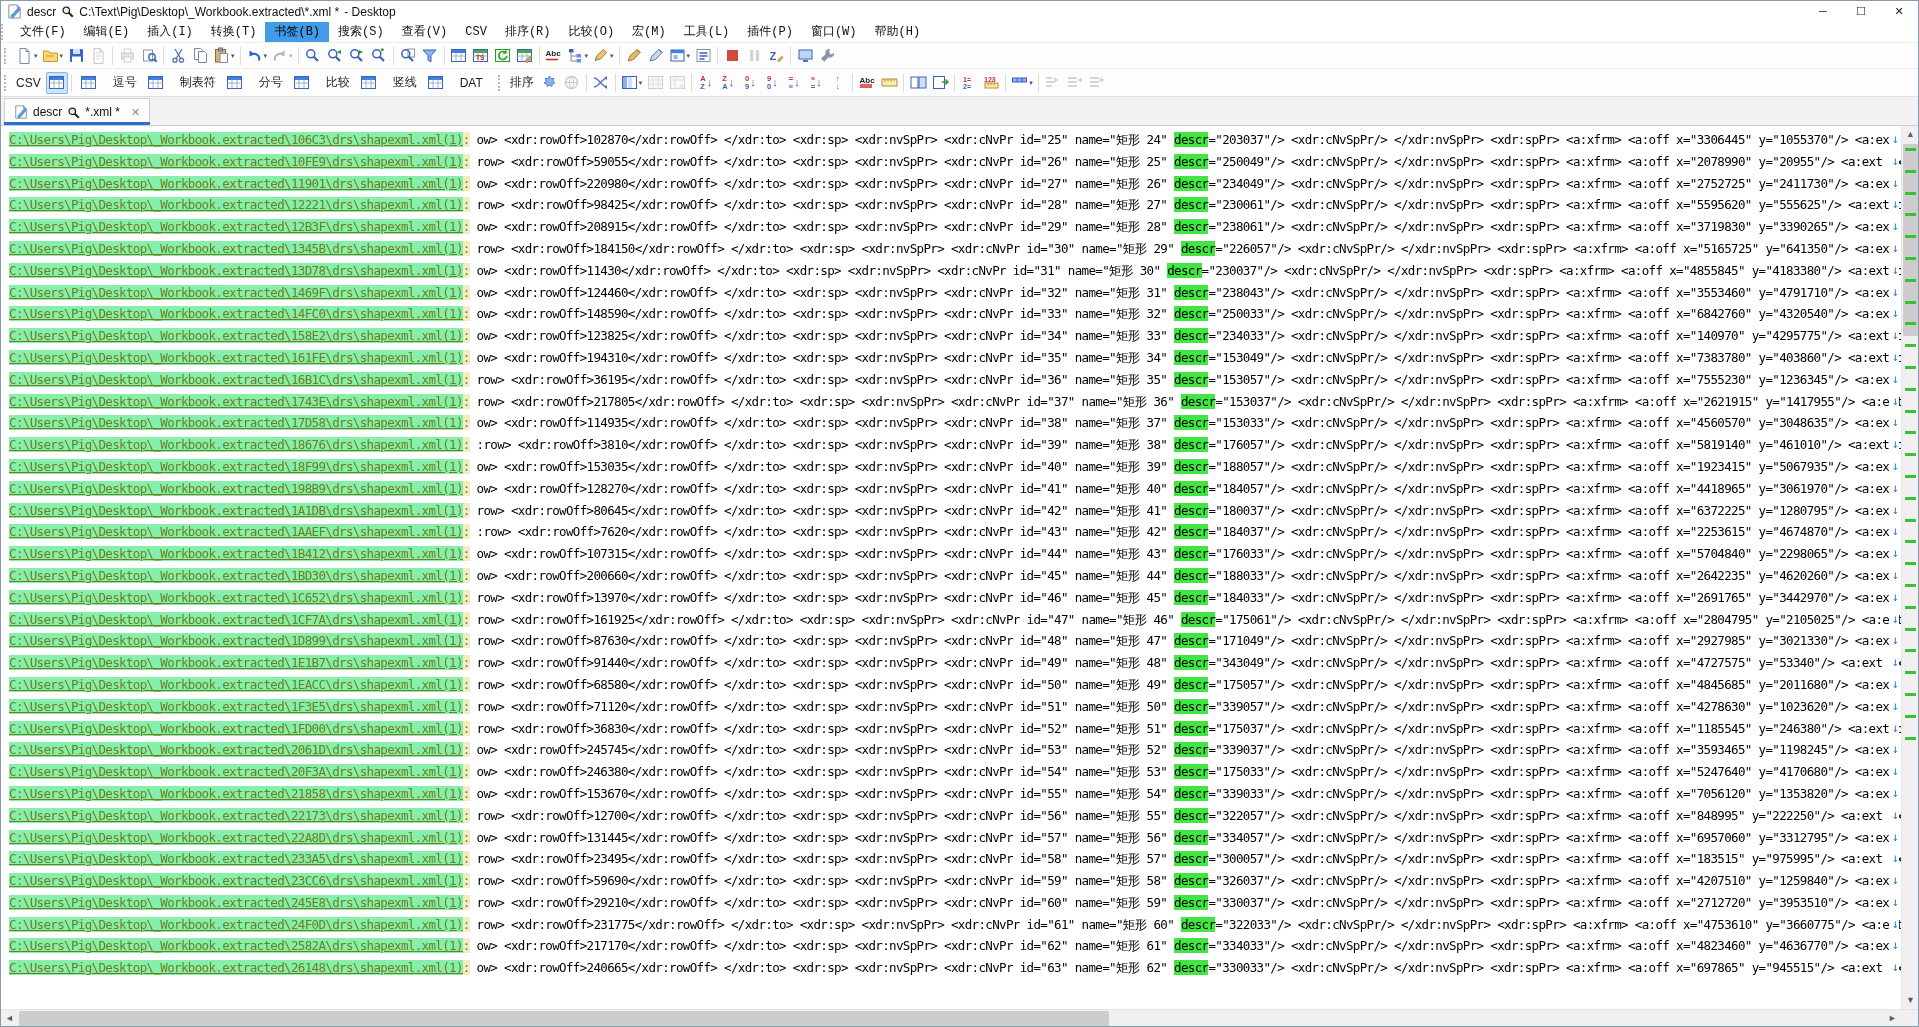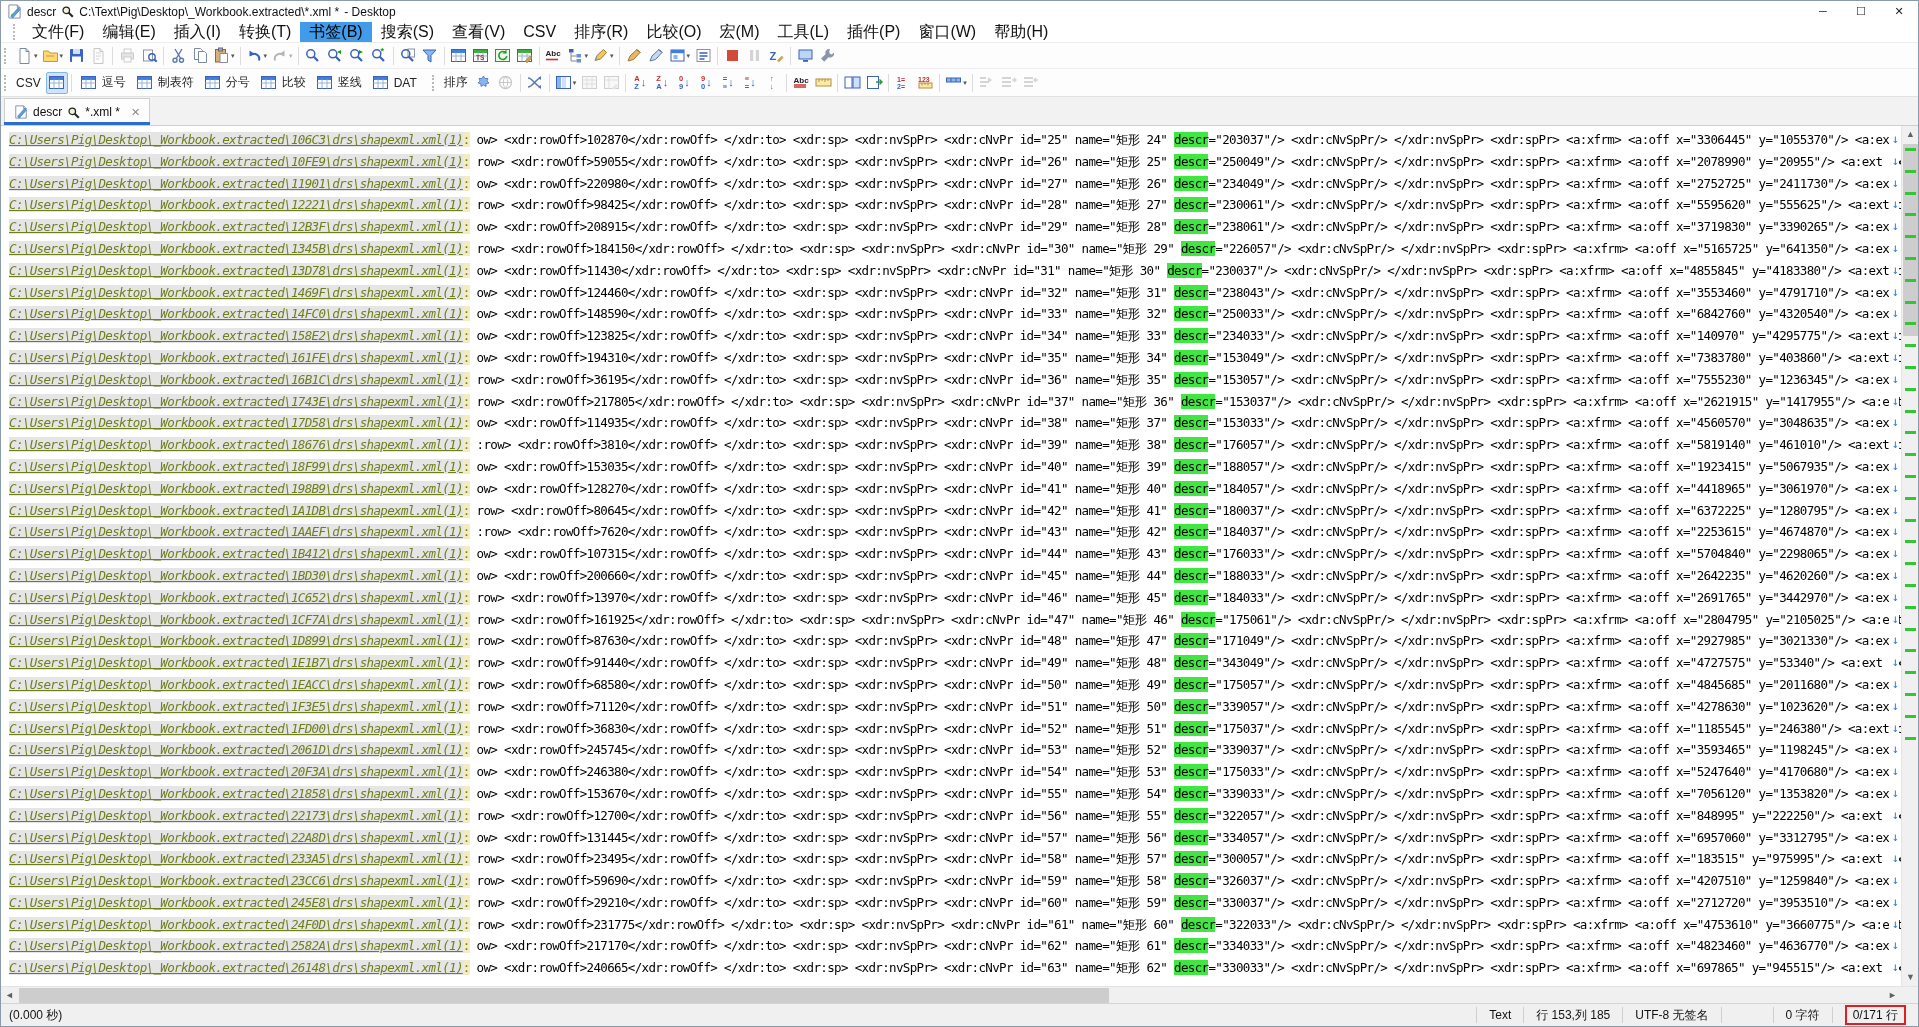--- a/index.html
+++ b/index.html
@@ -9,41 +9,41 @@
             display:flex; flex-direction:column; }
 
   
   .titlebar { height:21px; display:flex; align-items:center; padding-left:6px;
               font-size:12px; color:#111; background:#ffffff; flex:none; gap:5px; }
   .titlebar .appicon { width:15px; height:15px; flex:none; }
   .winbtns { margin-left:auto; display:flex; height:100%; }
   .winbtn { width:38px; text-align:center; font-size:11px; line-height:21px; color:#222; }
 
   
-  .menubar { height:20px; display:flex; align-items:stretch; font-size:16px;
-             padding-left:12px; background:#fff; flex:none; position:relative; }
+  .menubar { height:20px; display:flex; align-items:stretch; font-size:12px;
+             background:#fff; flex:none; position:relative;font-family:Liberation Mono, monospace; }
   .menubar .grip { align-self:center; }
   .menu-item { padding:0 9px; line-height:20px; color:#111; cursor:default; }
   .menu-item.active { background:#419be9; color:#000000; }
 
   .grip { width:5px; height:16px; border-left:2px dotted #b9b9b9; margin-right:5px; flex:none; }
 
   
   .toolbar { display:flex; align-items:center; background:#fdfdfd;
              border-top:1px solid #eee; flex:none; padding-left:3px; }
   .toolbar.row1 { height:26px; }
   .toolbar.row2 { height:29px; border-bottom:1px solid #e2e2e2; }
   .tbtn { height:22px; min-width:22px; display:flex; align-items:center; justify-content:center;
           border:1px solid transparent; border-radius:2px; padding:0 1px; flex:none; }
   .tbtn.pressed { background:#cfe4fa; border-color:#84b6e8; }
   .tbtn.dim { filter:grayscale(1); opacity:.45; }
   .tbtn .caret { font-size:7px; color:#555; margin-left:1px; }
   .tsep { width:1px; height:18px; background:#dcdcdc; margin:0 3px; flex:none; }
   .tlabel { font-size:12px; color:#222; margin:0 5px 0 2px; flex:none; }
-  .mode-btn { display:flex; align-items:center; gap:5px; padding:0 4px; }
+  .mode-btn { display:flex; align-items:center; gap:16px; padding:0 4px; }
   .mode-btn span { font-size:12px; color:#222; }
   .sico { display:flex; align-items:center; line-height:1; }
   .sico .scol { display:flex; flex-direction:column; font-size:7.5px; font-weight:bold; }
   .sico .scol i { font-style:normal; height:8px; }
   .sico .sarr { font-size:11px; color:#2f62c8; margin-left:1px; }
 
   
   .tabbar { height:29px; background:#f2f2f2; border-bottom:1px solid #cfcfcf;
             display:flex; align-items:flex-end; flex:none; padding-left:3px; }
   .tab { height:27px; background:#fdfdfd; border:1px solid #cfcfcf; border-bottom:none;
@@ -52,21 +52,21 @@
   .tab .underline { position:absolute; left:-1px; right:-1px; bottom:0; height:3px; background:#2a6fd0; }
   .tab .close-x { color:#888; font-size:11px; margin-left:6px; }
 
   
   .content { flex:1; display:flex; min-height:0; background:#fff; }
   .textpane { flex:1; overflow:hidden; padding-top:3px; position:relative; }
   .row { height:21.8px; line-height:21.8px; white-space:pre; overflow:hidden;
          padding-left:8px; position:relative;
          font-family:"DejaVu Sans Mono", monospace; font-size:12.5px;
          letter-spacing:-0.65px; color:#000; }
-  .row .fpath { color:#6e7f1f; background:#e5e5e5; text-decoration:underline;font-style:italic; }
+  .row .fpath { color:#6e7f1f; background:#86efac; text-decoration:underline; }
   .row .fcolon { color:#6e7f1f; background:#f2ecc0; text-decoration:none; }
   .row .hl { background:#42e642; color:#000; }
   .row .wrap { position:absolute; right:2px; top:0; color:#2f7bd8; background:#fff;
                padding-left:3px; font-size:12px; letter-spacing:0; }
 
   
   .vscroll { width:17px; background:#f0f0f0; position:relative; flex:none; border-left:1px solid #e4e4e4; }
   .varrow { position:absolute; left:0; width:17px; height:17px; text-align:center;
             font-size:9px; color:#606060; line-height:17px; }
   .vthumb { position:absolute; left:1px; width:15px; background:#cdcdcd; border-radius:1px; }
@@ -713,27 +713,14 @@
 
   <div class="hscrollrow">
     <div class="hscroll">
       <span class="harrow" style="left:0;">◄</span>
       <span class="harrow" style="right:0;">►</span>
       <span class="hthumb" style="left:18px; width:1090px;"></span>
     </div>
     <div class="corner"></div>
   </div>
 
-  <div class="statusbar">
-    <span class="status-left">(0.000 秒)</span>
-    <span class="status-right">
-      <span class="sseg">Text</span>
-      <span class="sseg">行 153,列 185</span>
-      <span class="sseg">UTF-8 无签名</span>
-      <span class="sseg empty"></span>
-      <span class="sseg">0 字符</span>
-      <span class="sseg redbox-holder">
-        <span class="redbox">0/171 行</span>
-      </span>
-    </span>
-  </div>
 
 </div>
 
 </body></html>

